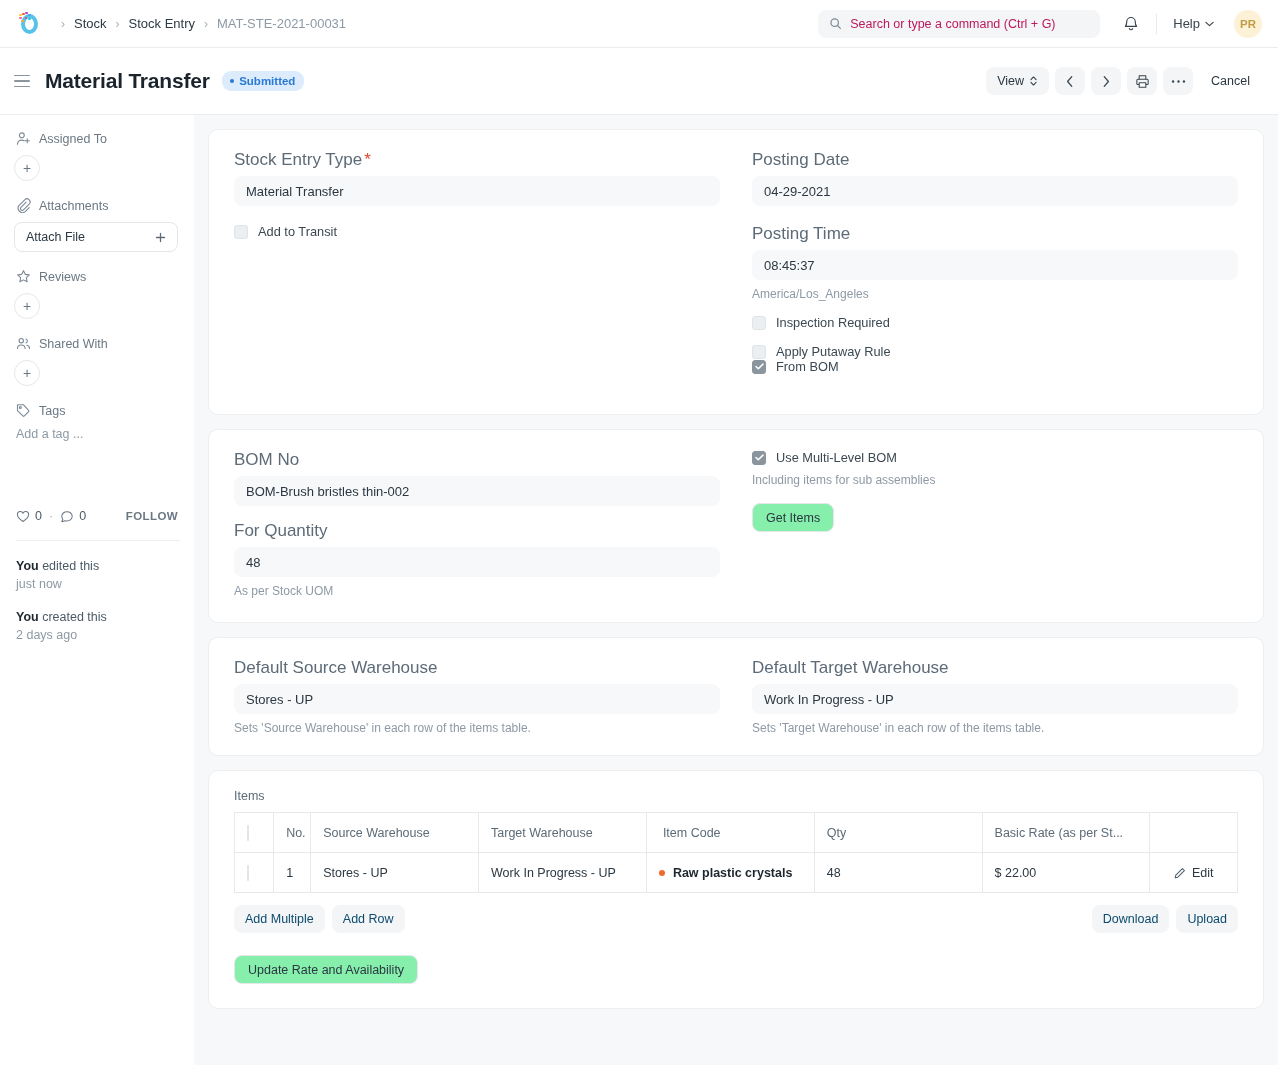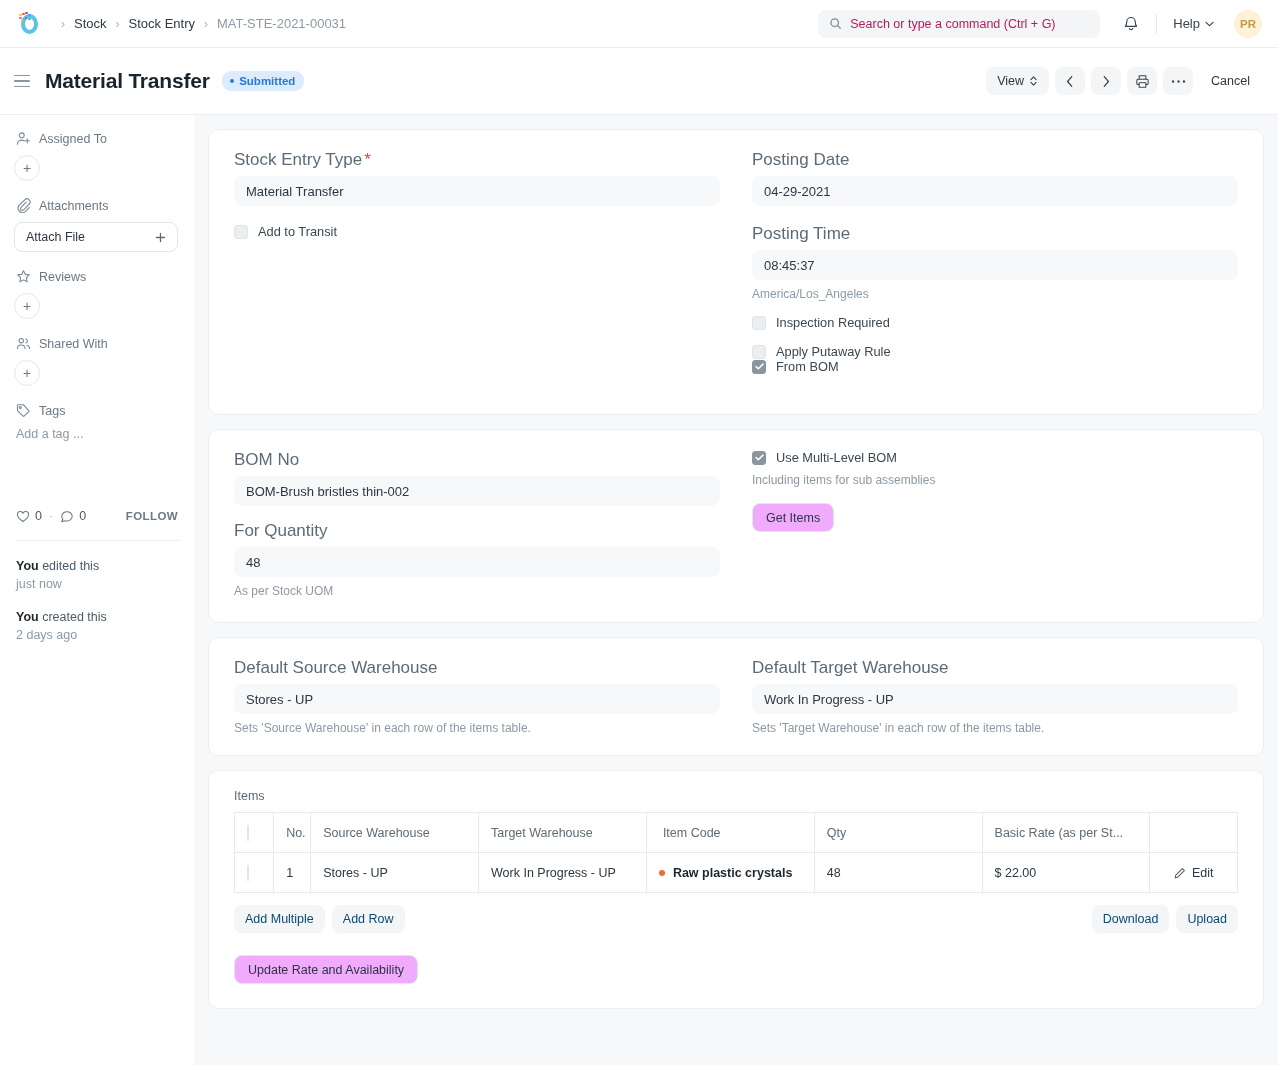--- a/index.html
+++ b/index.html
@@ -118,21 +118,21 @@
   .fhint { font-size: 12px; color: #8d99a5; margin-top: 7px; }
   .fgroup { margin-bottom: 18px; }
 
   .cbrow { display: flex; align-items: center; gap: 10px; margin-bottom: 14px; }
   .cb { width: 14px; height: 14px; border-radius: 3px; background: #eceff1; border: 1px solid #e0e4e7; flex: none; }
   .cb.on { background: #8a959e; border-color: #8a959e; display: flex; align-items: center; justify-content: center; }
   .cblabel { font-size: 12.8px; color: #3b4852; }
 
   .btn-std {
     display: inline-flex; align-items: center; justify-content: center; height: 29px;
-    background: #f0abfc; border: 1px solid #e4e7e9; border-radius: 8px; padding: 0 13px;
+    background: #86efac; border: 1px solid #e4e7e9; border-radius: 8px; padding: 0 13px;
     font-size: 12.5px; color: #2b3742; font-family: inherit; cursor: pointer;
   }
   .btn-gray {
     display: inline-flex; align-items: center; justify-content: center; height: 28px;
     background: #f4f5f6; border: none; border-radius: 8px; padding: 0 11px;
     font-size: 12.5px; color: #0c4a6e; font-family: inherit; cursor: pointer;
   }
 
   
   .items-label { font-size: 12.5px; color: #5c6b77; margin-bottom: 9px; }

